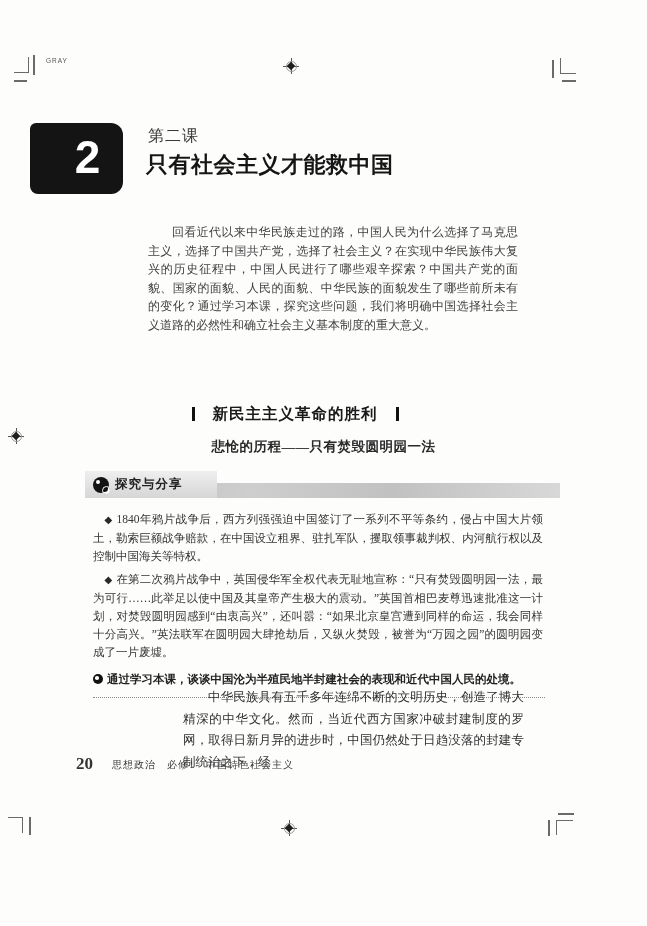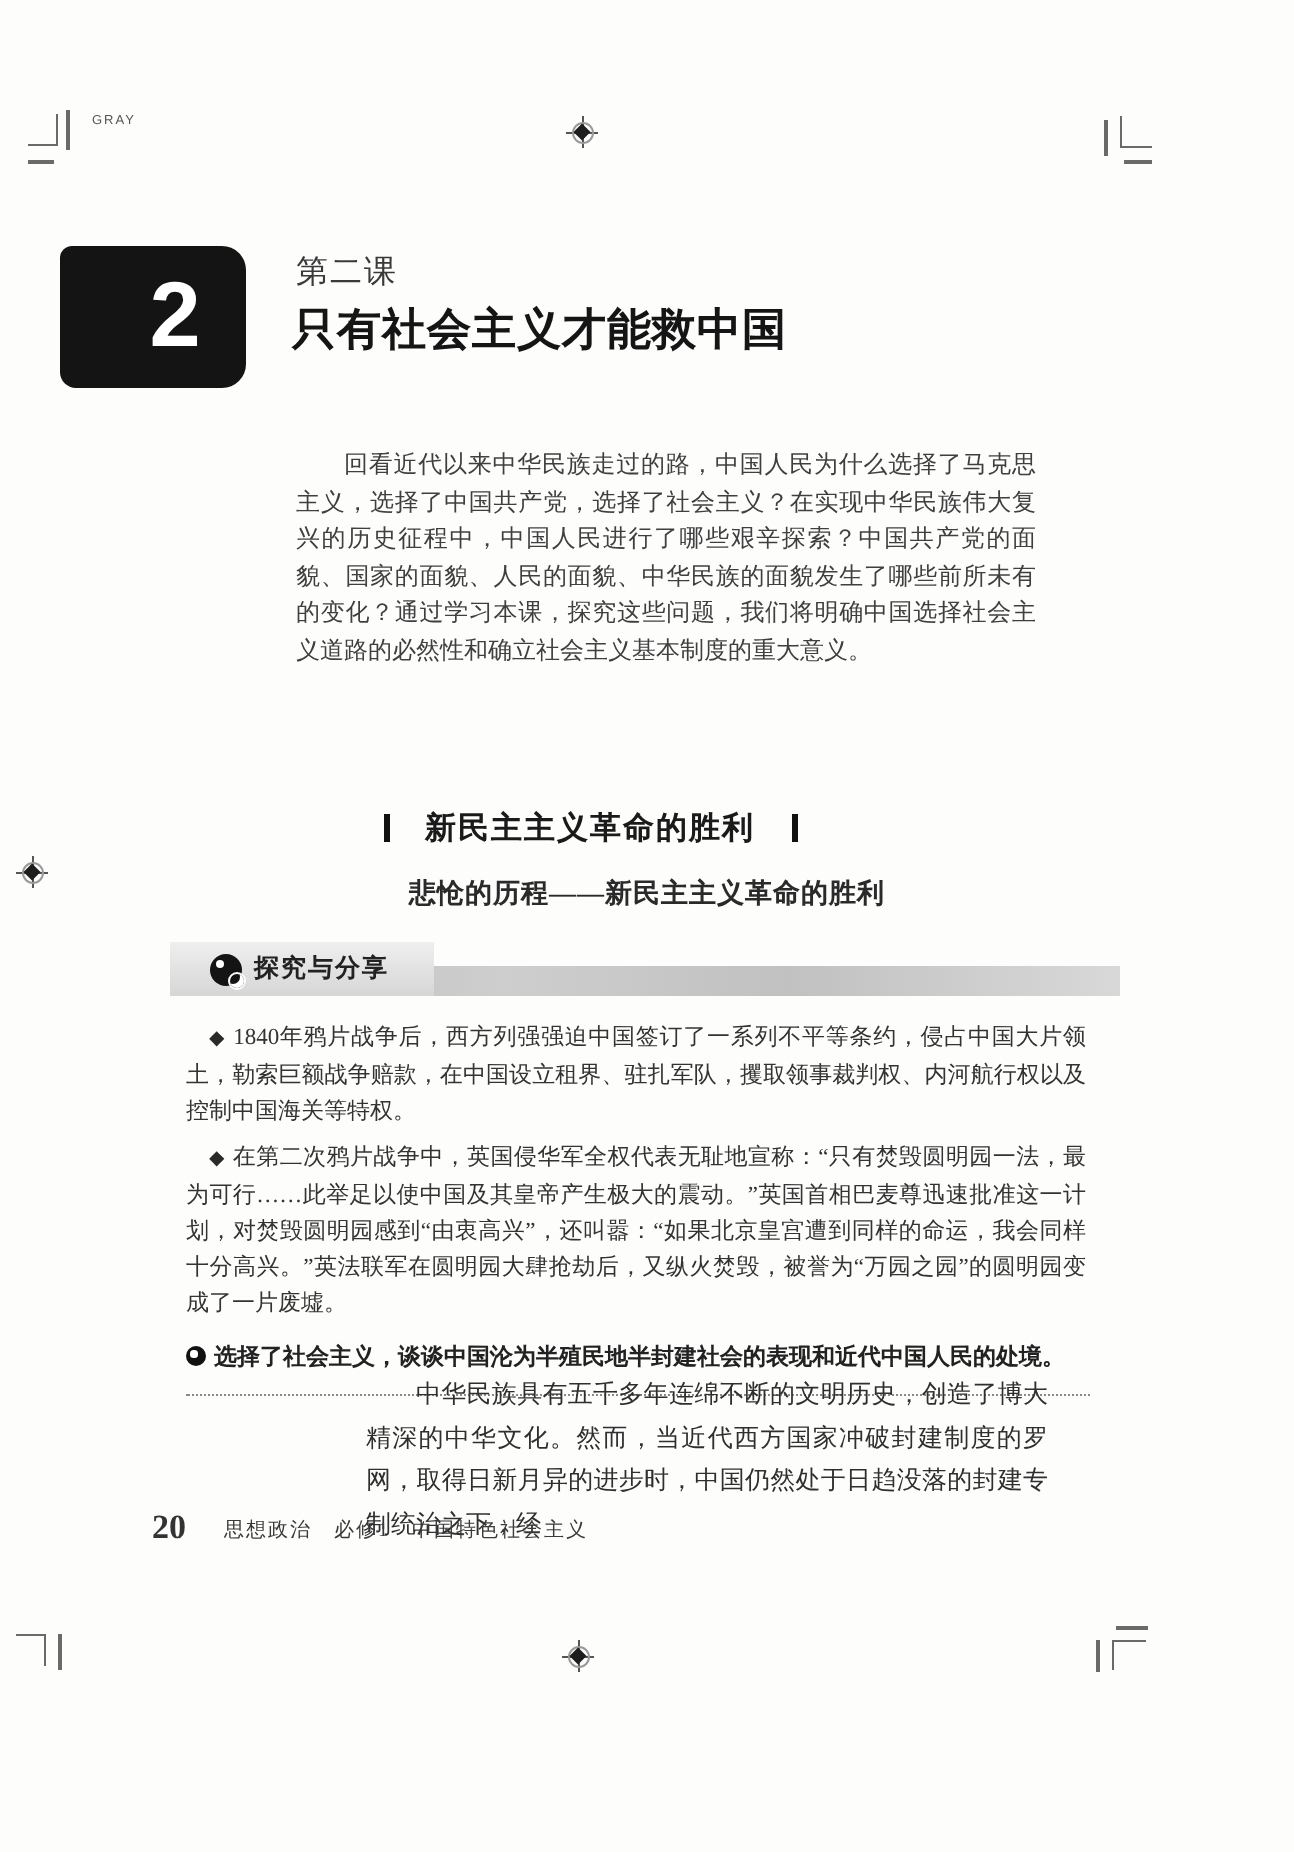--- a/index.html
+++ b/index.html
@@ -42,21 +42,21 @@
     font-family:"Liberation Sans",sans-serif; font-size:15.5px; font-weight:bold; color:#1a1a1a; }
   .secbar { display:inline-block; width:3px; height:14px; background:#111; vertical-align:-2px; }
   .section-title-text { margin:0 18px; letter-spacing:1px; }
   .section-subtitle { position:absolute; left:0; top:438px; width:647px; text-align:center;
     font-size:13.5px; font-weight:bold; color:#2a2a2a; letter-spacing:0.5px; }
 
   
   .explore-strip { position:absolute; left:85px; top:483px; width:475px; height:15px;
     background:linear-gradient(90deg,#bcbcbc,#cecece 35%,#c1c1c1 65%,#d8d8d8); }
   .explore-tab { position:absolute; left:85px; top:471px; width:132px; height:27px;
-    background:linear-gradient(180deg,#efefef,#d6d6d6); display:flex; align-items:center; padding-left:20px;
+    background:linear-gradient(180deg,#efefef,#d6d6d6); display:flex; align-items:center; padding-left:8px;
     box-sizing:border-box; }
   .exp-icon { width:16px; height:16px; background:#141414; border-radius:50%; position:relative; flex:0 0 auto; }
   .exp-icon::before { content:""; position:absolute; left:3px; top:3px; width:4px; height:4px;
     background:#fff; border-radius:50%; }
   .exp-icon::after { content:""; position:absolute; right:-2px; bottom:-2px; width:9px; height:9px;
     background:#141414; border:1px solid #fdfdfc; border-radius:50%; box-sizing:border-box;
     box-shadow: inset -2px -2px 0 #fff; }
   .explore-label { margin-left:6px; font-family:"Liberation Sans",sans-serif; font-size:12.5px;
     font-weight:bold; color:#222; letter-spacing:1px; }
 
@@ -128,33 +128,33 @@
     <span>2</span>
   </div>
   <div class="chapter-kicker">第二课</div>
   <div class="chapter-title">只有社会主义才能救中国</div>
 
   <div class="chapter-intro">回看近代以来中华民族走过的路，中国人民为什么选择了马克思主义，选择了中国共产党，选择了社会主义？在实现中华民族伟大复兴的历史征程中，中国人民进行了哪些艰辛探索？中国共产党的面貌、国家的面貌、人民的面貌、中华民族的面貌发生了哪些前所未有的变化？通过学习本课，探究这些问题，我们将明确中国选择社会主义道路的必然性和确立社会主义基本制度的重大意义。</div>
 
   <div class="section-header">
     <span class="secbar"></span><span class="section-title-text">新民主主义革命的胜利</span><span class="secbar"></span>
   </div>
-  <div class="section-subtitle">悲怆的历程——新民主主义革命的胜利</div>
+  <div class="section-subtitle">悲怆的历程——只有焚毁圆明园一法</div>
 
   <div class="explore-strip"></div>
   <div class="explore-tab">
     <span class="exp-icon"></span>
     <span class="explore-label">探究与分享</span>
   </div>
 
   <div class="explore-body">
     <p><span class="diamond">◆</span><span>1840年鸦片战争后，西方列强强迫中国签订了一系列不平等条约，侵占中国大片领土，勒索巨额战争赔款，在中国设立租界、驻扎军队，攫取领事裁判权、内河航行权以及控制中国海关等特权。</span></p>
     <p><span class="diamond">◆</span><span>在第二次鸦片战争中，英国侵华军全权代表无耻地宣称：“只有焚毁圆明园一法，最为可行……此举足以使中国及其皇帝产生极大的震动。”英国首相巴麦尊迅速批准这一计划，对焚毁圆明园感到“由衷高兴”，还叫嚣：“如果北京皇宫遭到同样的命运，我会同样十分高兴。”英法联军在圆明园大肆抢劫后，又纵火焚毁，被誉为“万园之园”的圆明园变成了一片废墟。</span></p>
     <div class="explore-question">
-      <span class="q-marker"></span><span>选择了社会主义，谈谈中国沦为半殖民地半封建社会的表现和近代中国人民的处境。</span>
+      <span class="q-marker"></span><span>通过学习本课，谈谈中国沦为半殖民地半封建社会的表现和近代中国人民的处境。</span>
     </div>
     <div class="dotted-rule"></div>
   </div>
 
   <div class="body-paragraph">中华民族具有五千多年连绵不断的文明历史，创造了博大精深的中华文化。然而，当近代西方国家冲破封建制度的罗网，取得日新月异的进步时，中国仍然处于日趋没落的封建专制统治之下，经</div>
 
   <div class="footer-pagenum">20</div>
   <div class="footer-book">思想政治　必修1　中国特色社会主义</div>
 
 </div>

